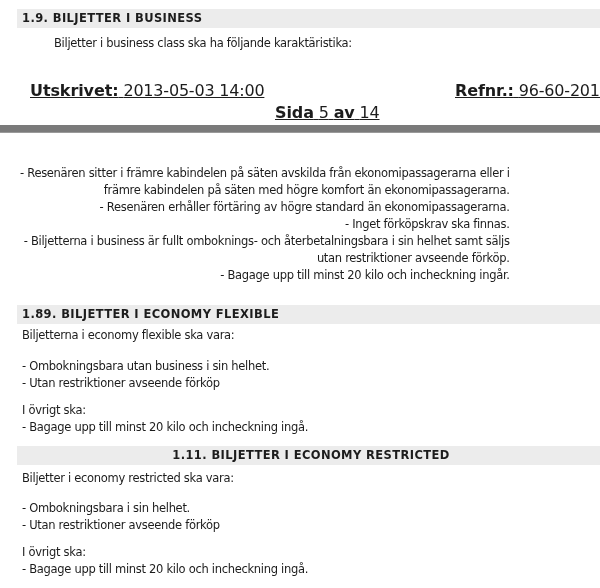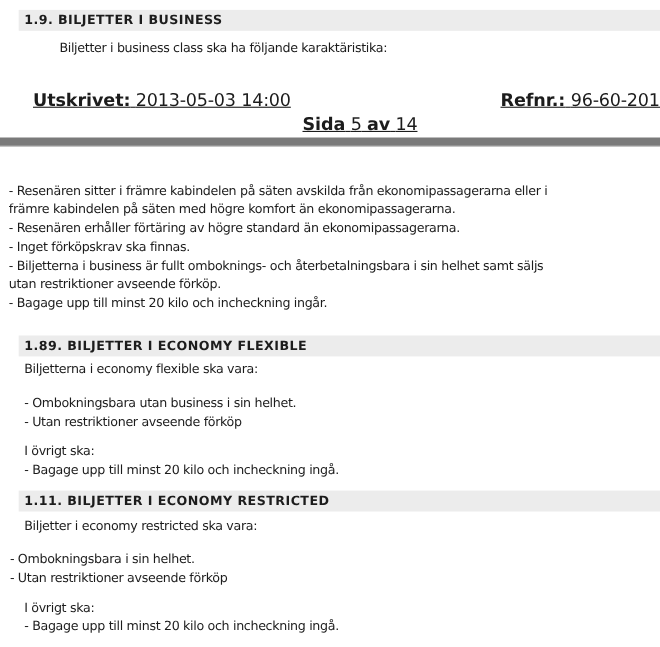--- a/index.html
+++ b/index.html
@@ -60,21 +60,21 @@
   <span>14</span>
 </div>
 
 <div class="abs footer-text" style="top:81px; left:455px;">
   <b>Refnr.:</b>
   <span>96-60-2012:002 ....../......</span>
 </div>
 
 <div class="page-divider" style="top:125px;"></div>
 
-<div class="block" style="top:165px; left:8px;">
+<div class="block" style="top:165px; left:20px;text-align:right;">
   <div>- Resenären sitter i främre kabindelen på säten avskilda från ekonomipassagerarna eller i</div>
   <div>främre kabindelen på säten med högre komfort än ekonomipassagerarna.</div>
   <div>- Resenären erhåller förtäring av högre standard än ekonomipassagerarna.</div>
   <div>- Inget förköpskrav ska finnas.</div>
   <div>- Biljetterna i business är fullt omboknings- och återbetalningsbara i sin helhet samt säljs</div>
   <div>utan restriktioner avseende förköp.</div>
   <div>- Bagage upp till minst 20 kilo och incheckning ingår.</div>
 </div>
 
 <div class="heading-bar" style="top:305px;">1.89. BILJETTER I ECONOMY FLEXIBLE</div>
@@ -84,25 +84,25 @@
 <div class="block" style="top:358px; left:22px;">
   <div>- Ombokningsbara utan business i sin helhet.</div>
   <div>- Utan restriktioner avseende förköp</div>
 </div>
 
 <div class="block" style="top:402px; left:22px;">
   <div>I övrigt ska:</div>
   <div>- Bagage upp till minst 20 kilo och incheckning ingå.</div>
 </div>
 
-<div class="heading-bar" style="top:446px;">1.11. BILJETTER I ECONOMY RESTRICTED</div>
+<div class="heading-bar" style="top:446px;text-align:center;">1.11. BILJETTER I ECONOMY RESTRICTED</div>
 
 <div class="abs bodytext" style="top:471px; left:22px;">Biljetter i economy restricted ska vara:</div>
 
-<div class="block" style="top:500px; left:9px;">
+<div class="block" style="top:500px; left:22px;">
   <div>- Ombokningsbara i sin helhet.</div>
   <div>- Utan restriktioner avseende förköp</div>
 </div>
 
 <div class="block" style="top:544px; left:22px;">
   <div>I övrigt ska:</div>
   <div>- Bagage upp till minst 20 kilo och incheckning ingå.</div>
 </div>
 
 </body></html>

